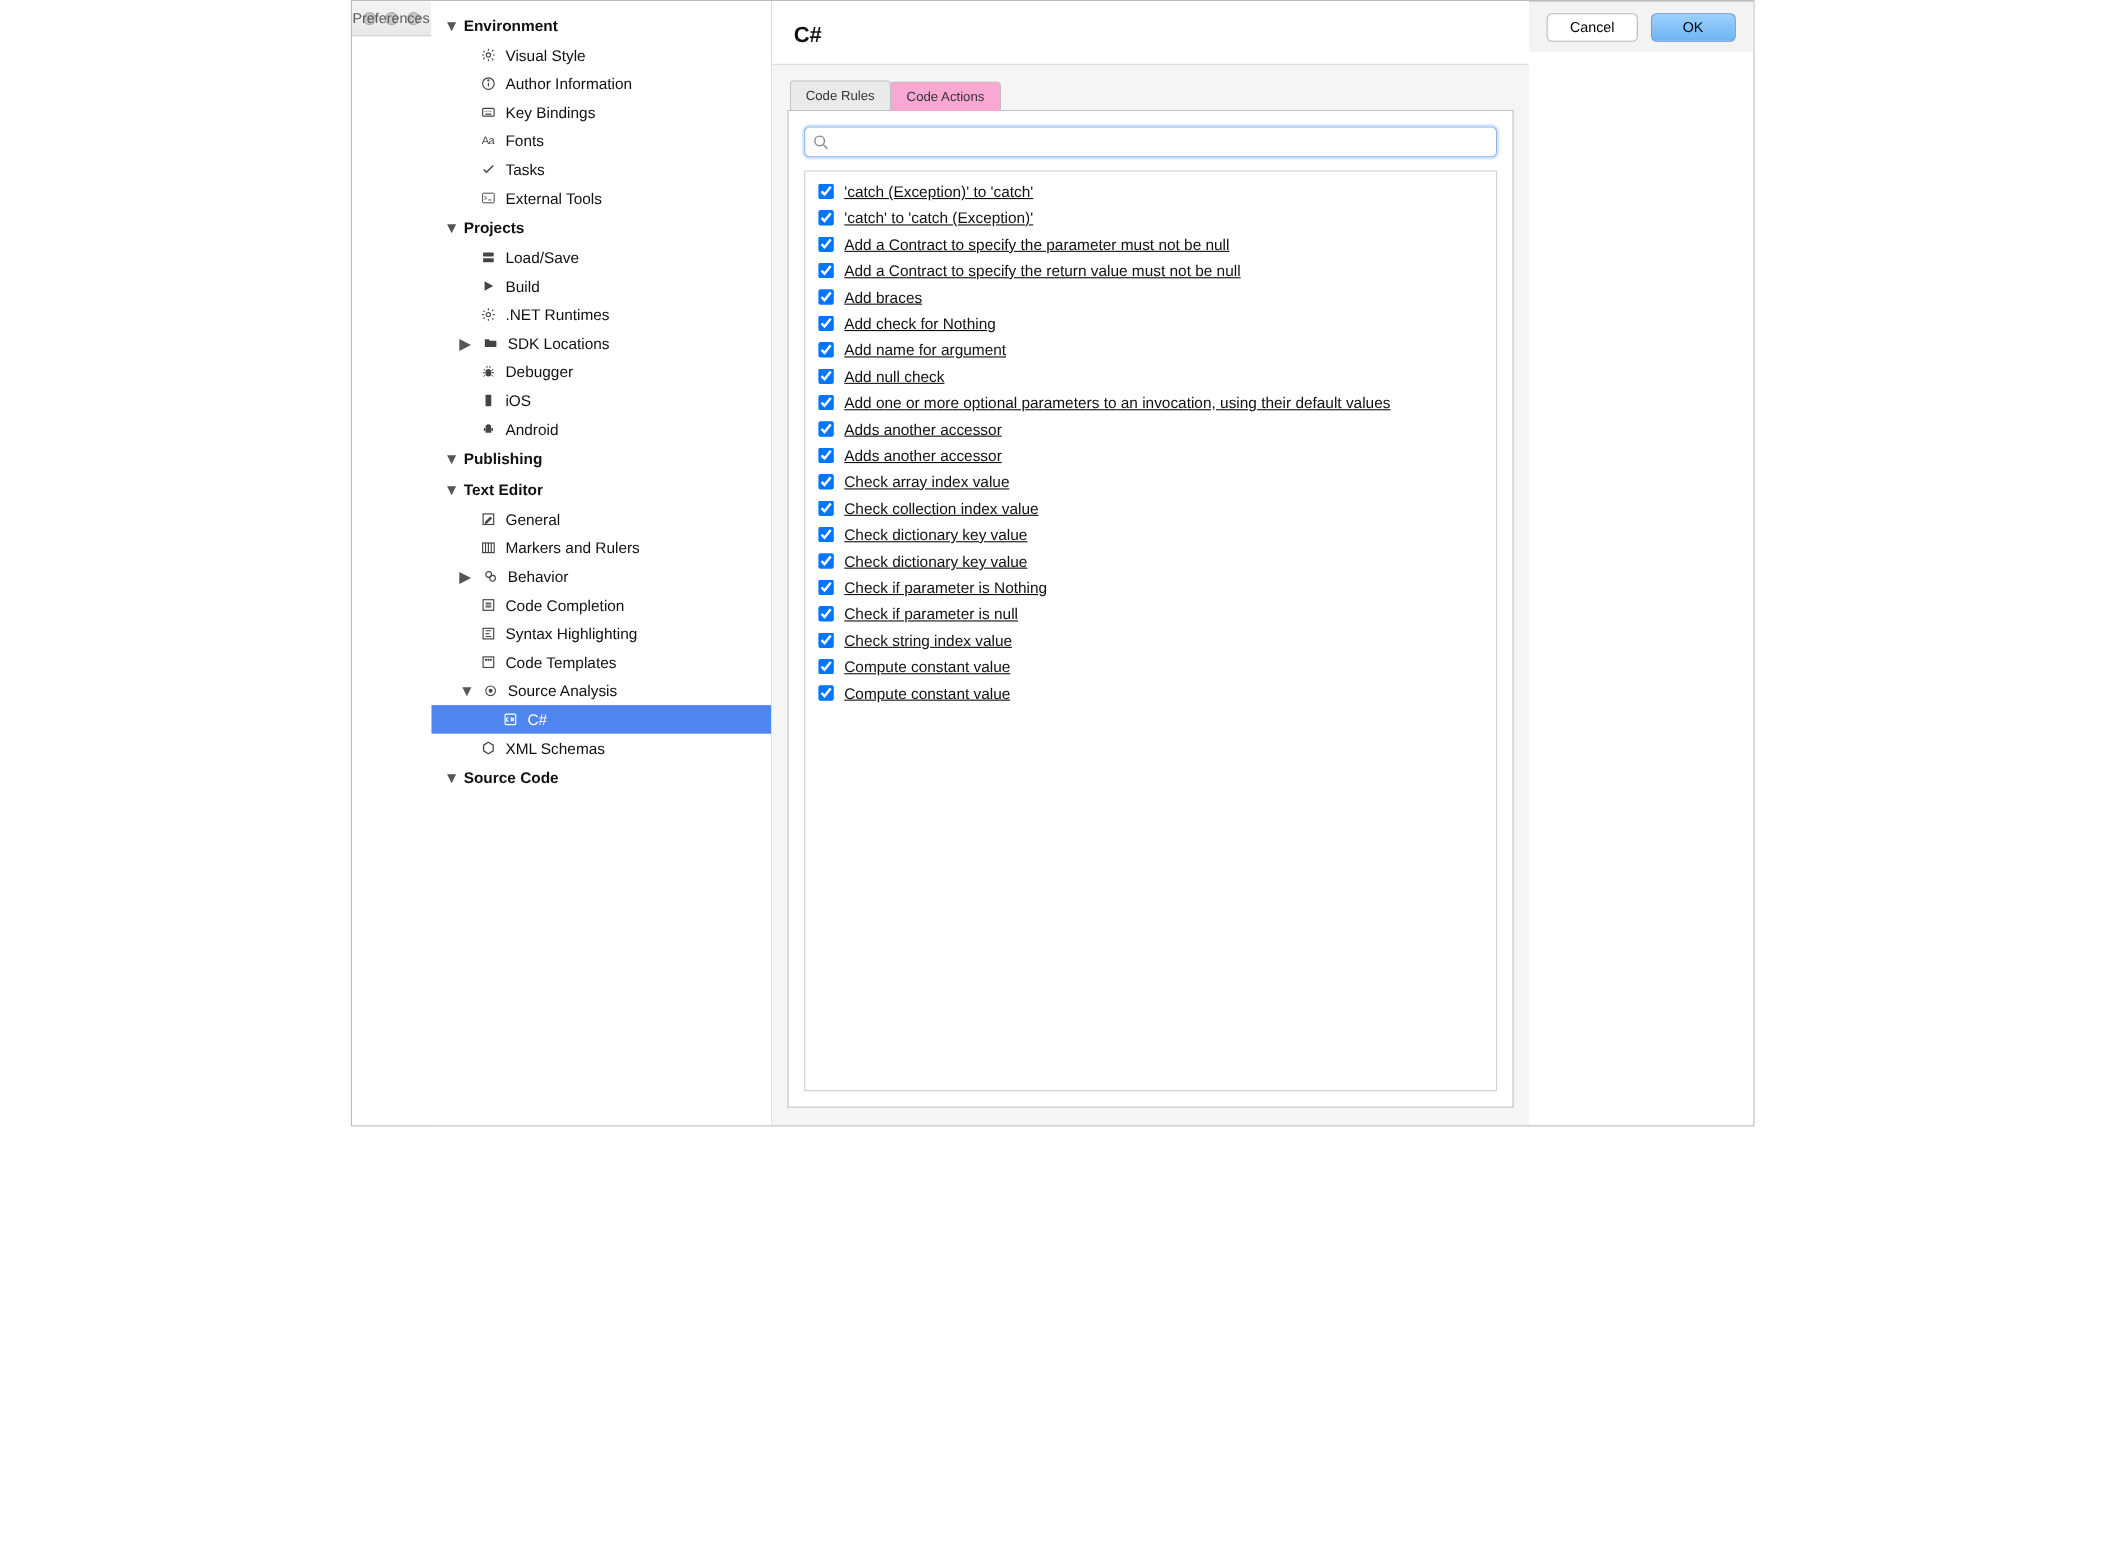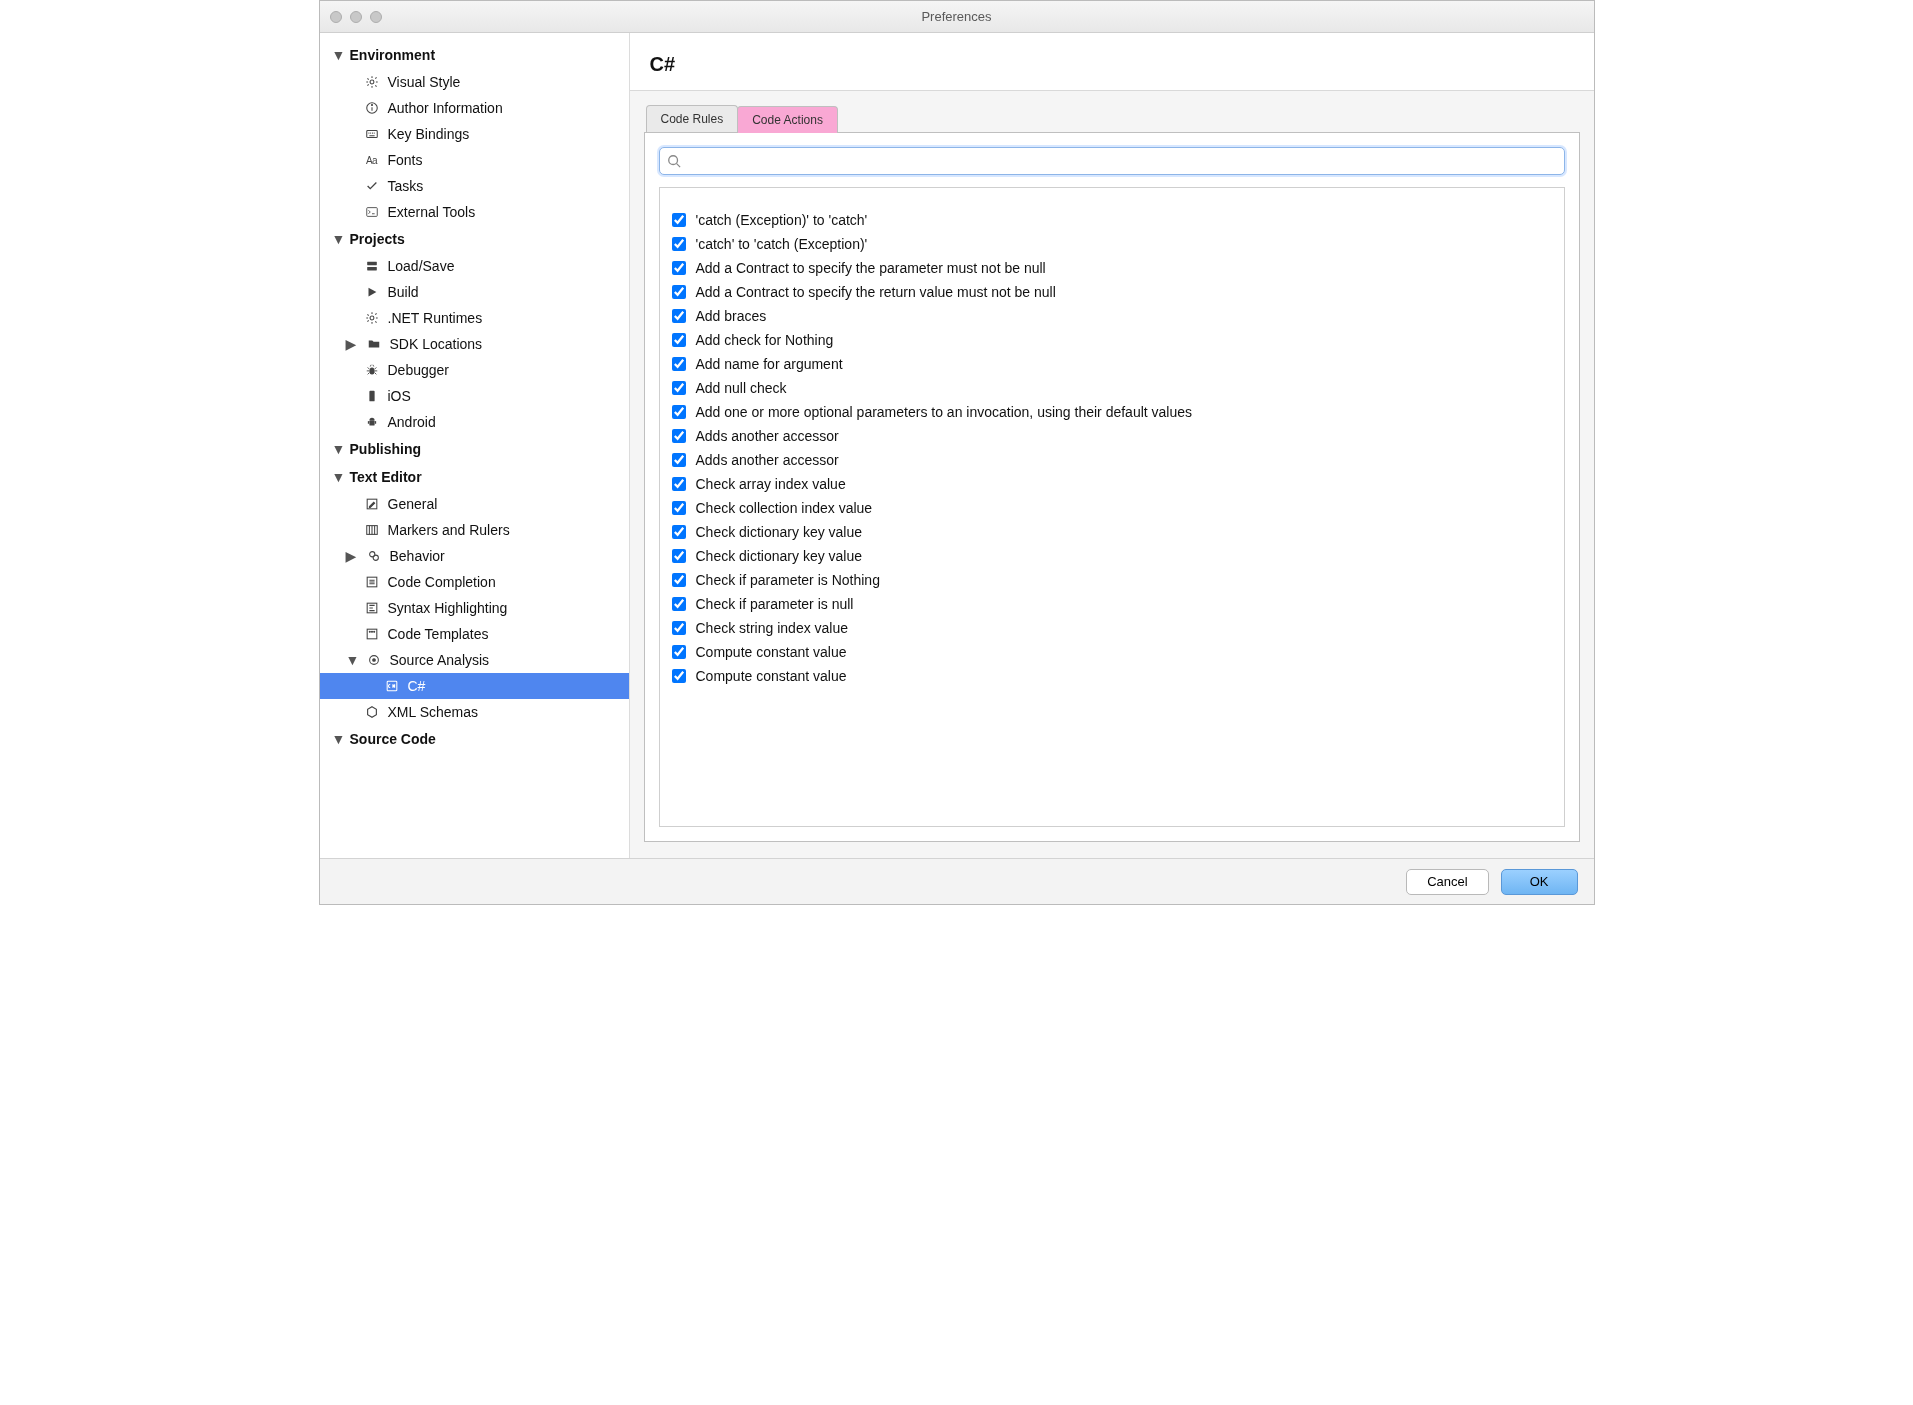--- a/index.html
+++ b/index.html
@@ -1,35 +1,35 @@
 <!DOCTYPE html>
 <html><head>
 <meta charset="utf-8">
 <style>
   * { box-sizing: border-box; margin: 0; padding: 0; }
   html, body { height: 100%; font-family: -apple-system, "Helvetica Neue", Arial, sans-serif; font-size: 13px; color: #111; background: #fff; }
-  .window { width: 1276px; height: 905px; margin: 0 auto; border: 1px solid #bbb; display: flex; flex-direction: column; background: #fff; }
+  .window { width: 1276px; height: 1024px; margin: 0 auto; border: 1px solid #bbb; display: flex; flex-direction: row; background: #fff; }
   .titlebar { height: 32px; background: linear-gradient(#f5f5f5, #e8e8e8); border-bottom: 1px solid #cfcfcf; display: flex; align-items: center; padding: 0 10px; position: relative; }
   .traffic { display: flex; gap: 8px; }
   .traffic .dot { width: 12px; height: 12px; border-radius: 50%; background: #c8c8c8; border: 1px solid #aeaeae; }
   .titlebar .title { position: absolute; left: 0; right: 0; text-align: center; font-size: 13px; color: #5a5a5a; pointer-events: none; }
   .content { flex: 1; display: flex; overflow: hidden; }
   .sidebar { width: 310px; border-right: 1px solid #dcdcdc; overflow-y: auto; background: #fff; }
   .main { flex: 1; display: flex; flex-direction: column; overflow: hidden; }
   .main-header { padding: 20px 20px 14px 20px; border-bottom: 1px solid #d9d9d9; background: #fff; }
   .main-header h1 { font-size: 20px; font-weight: 700; }
   .main-body { flex: 1; background: #f5f5f5; padding: 14px 14px 16px 14px; overflow: hidden; display: flex; flex-direction: column; }
   .tabs { display: flex; border-bottom: 1px solid #bfbfbf; padding-left: 2px; }
   .tab { padding: 6px 14px; border: 1px solid #bfbfbf; border-bottom: none; background: #eaeaea; color: #333; font-size: 12px; margin-right: -1px; border-radius: 4px 4px 0 0; cursor: pointer; }
   .tab.active { background: #f9a8d4; position: relative; top: 1px; }
   .panel { flex: 1; background: #fff; border: 1px solid #bfbfbf; border-top: none; padding: 14px; display: flex; flex-direction: column; overflow: hidden; }
   .search-wrap { position: relative; }
   .search { width: 100%; height: 28px; border: 1px solid #8db5e8; border-radius: 5px; box-shadow: 0 0 0 2px rgba(96,160,255,0.25); padding: 0 10px 0 30px; font-size: 13px; outline: none; }
   .search-icon { position: absolute; left: 8px; top: 50%; transform: translateY(-50%); color: #888; width: 14px; height: 14px; }
-  .list-box { margin-top: 12px; flex: 1; border: 1px solid #cfcfcf; background: #fff; overflow-y: auto; padding: 20px 10px; }
+  .list-box { margin-top: 12px; flex: 1; border: 1px solid #cfcfcf; background: #fff; overflow-y: auto; padding: 6px 10px; text-decoration: underline; }
   .check-row { display: flex; align-items: center; gap: 10px; padding: 4px 2px; font-size: 14px; }
   .check-row input[type="checkbox"] { width: 14px; height: 14px; }
   .footer { height: 46px; border-top: 1px solid #d3d3d3; background: #f3f3f3; display: flex; justify-content: flex-end; align-items: center; gap: 12px; padding: 4px 16px; }
   .btn { height: 26px; padding: 0 20px; border: 1px solid #b9b9b9; border-radius: 5px; background: #fff; font-size: 13px; cursor: pointer; }
   .btn.primary { background: linear-gradient(#9bd0ff, #6fb5f3); border-color: #5a98d8; padding: 0 28px; }
 
   
   .tree { padding: 8px 0 12px 0; }
   .group-header { display: flex; align-items: center; gap: 6px; padding: 6px 10px 6px 14px; font-weight: 700; font-size: 14px; cursor: pointer; }
   .group-header .arrow { width: 10px; display: inline-flex; justify-content: center; color: #555; }

